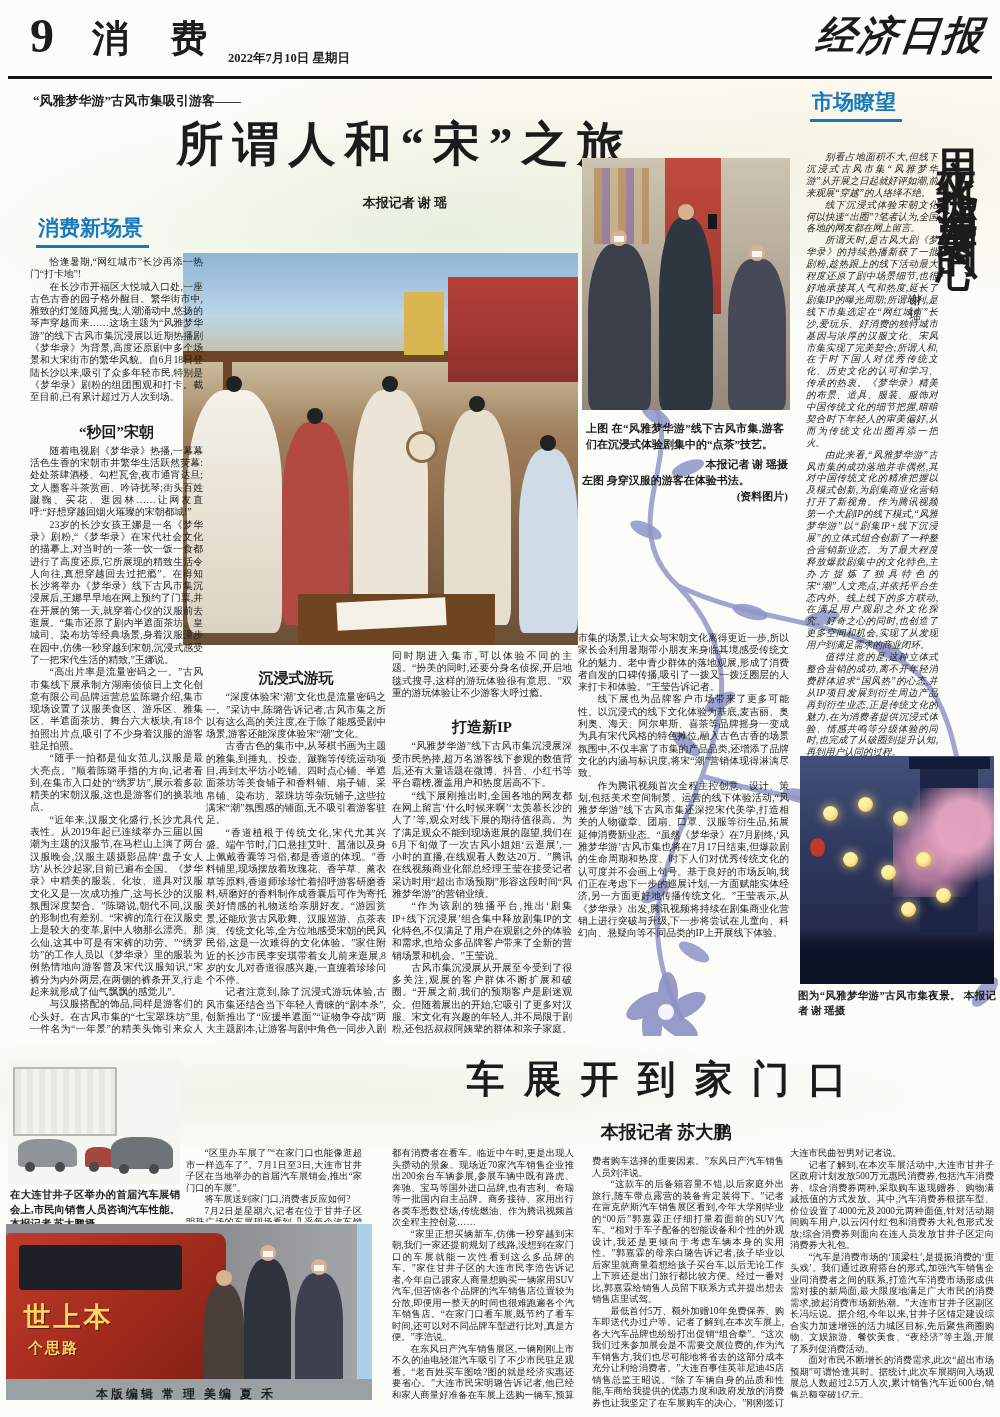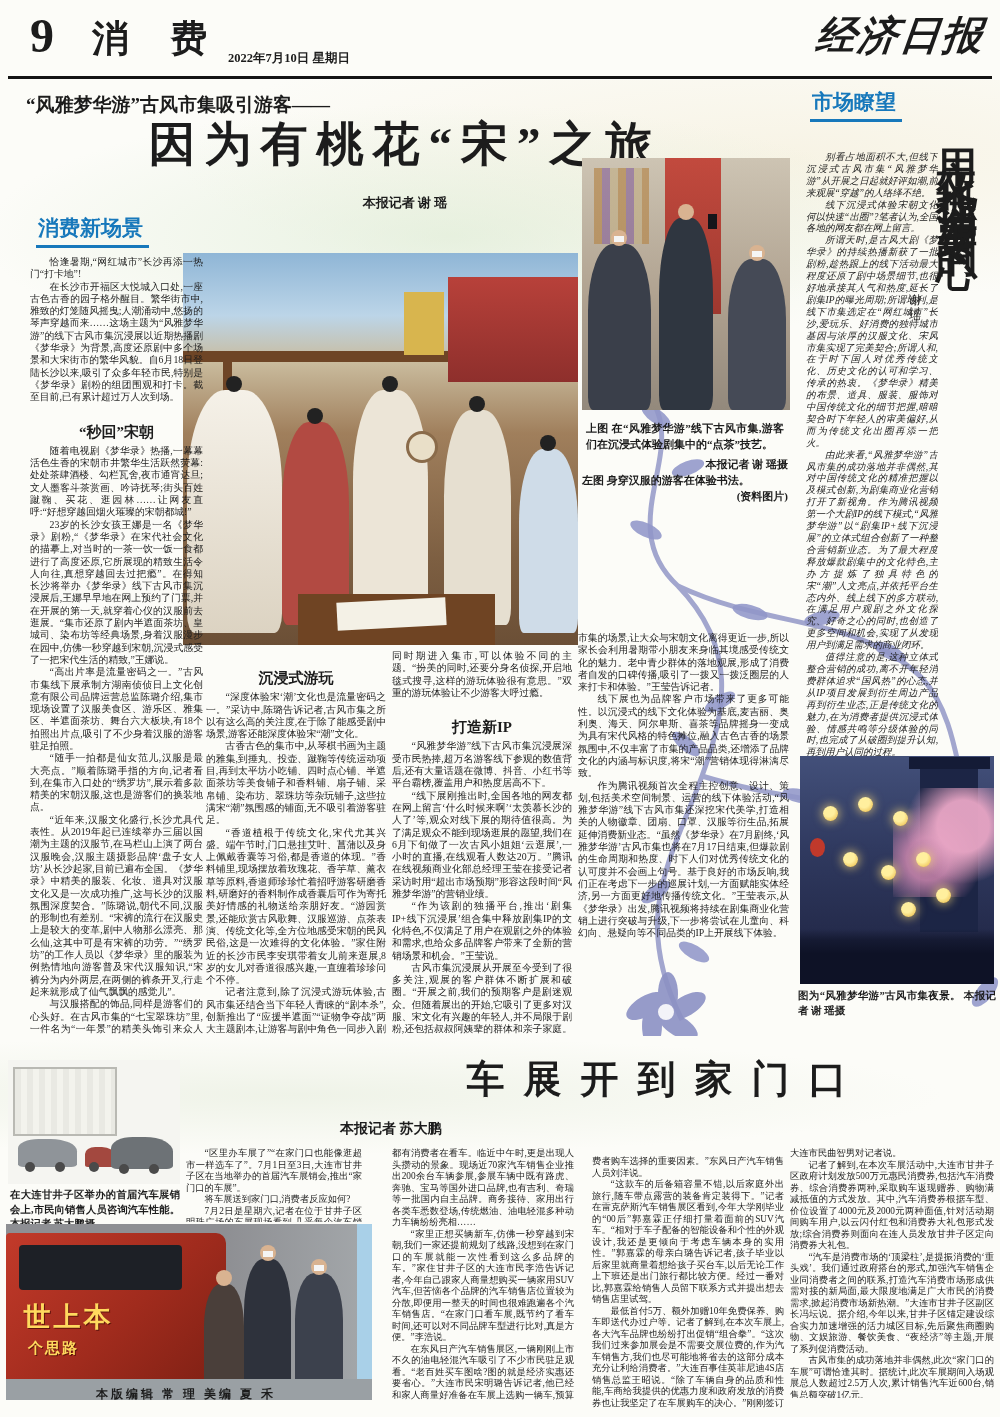--- a/index.html
+++ b/index.html
@@ -14,21 +14,21 @@
 
   
   .pagenum{left:30px;top:12px;font-size:48px;font-weight:900;line-height:1;}
   .sectionname{left:92px;top:20px;font-size:37px;font-weight:900;letter-spacing:16px;line-height:1;}
   .dateline{left:228px;top:50px;font-size:12.5px;font-weight:bold;}
   .paperlogo{right:16px;top:12px;font-size:40px;font-weight:900;font-style:italic;letter-spacing:2px;
              transform:skewX(-6deg);line-height:1.2;}
   .mastrule{left:8px;right:8px;top:76px;height:3px;background:#141414;}
 
   
-  .kicker{left:26px;top:92px;font-size:19px;font-weight:800;z-index:2;}
+  .kicker{left:33px;top:92px;font-size:13px;font-weight:800;z-index:2;}
   .mainheadline{left:20px;top:116px;width:770px;text-align:center;font-size:47px;font-weight:900;
                 letter-spacing:9px;z-index:2;line-height:1.2;}
   .mainbyline{left:20px;top:194px;width:770px;text-align:center;font-size:13px;font-weight:bold;z-index:2;}
   .bluetag{font-family:"Liberation Sans","DejaVu Sans",sans-serif;color:#1778bb;font-weight:bold;
            font-size:21px;border-bottom:3px solid #1778bb;padding:0 6px 3px 2px;z-index:2;}
   .tag1{left:36px;top:214px;}
   .tag2{left:810px;top:88px;}
 
   
   .col{z-index:2;font-size:9.8px;line-height:12.3px;text-align:justify;overflow:hidden;}
@@ -111,21 +111,21 @@
            font-family:"Liberation Sans","DejaVu Sans",sans-serif;letter-spacing:3px;text-shadow:1px 1px 0 #5e130b;}
   .slogan2{position:absolute;left:10%;top:70%;font-size:15px;font-weight:900;color:#ffd95e;
            font-family:"Liberation Sans","DejaVu Sans",sans-serif;letter-spacing:2px;text-shadow:1px 1px 0 #5e130b;}
   .ground{position:absolute;left:0;bottom:0;width:100%;height:12%;background:#9aa0a4;}
 
   .cap1{left:10px;top:1188px;width:170px;z-index:2;font-size:10.3px;font-weight:bold;line-height:14.5px;text-align:justify;}
 
   
   .bheadline{left:340px;top:1054px;width:652px;text-align:center;font-size:38px;font-weight:900;
              letter-spacing:19px;z-index:2;}
-  .bbyline{left:340px;top:1120px;width:652px;text-align:left;font-size:14px;font-weight:bold;z-index:2;}
+  .bbyline{left:340px;top:1120px;width:652px;text-align:center;font-size:18px;font-weight:bold;z-index:2;}
   .bcol{z-index:2;font-size:9.3px;line-height:11.5px;text-align:justify;overflow:hidden;}
   .bcol p{margin:0;text-indent:2em;}
   .bcol p.cont{text-indent:0;}
   .b1{left:186px;top:1148px;width:176px;height:74px;}
   .b2{left:392px;top:1148px;width:182px;height:252px;}
   .b3{left:592px;top:1156px;width:192px;height:252px;}
   .b4{left:790px;top:1148px;width:204px;height:250px;}
   .credits{left:96px;top:1386px;font-size:12px;font-weight:900;letter-spacing:3px;z-index:2;}
 
   .flowers{left:560px;top:372px;width:440px;height:664px;z-index:1;pointer-events:none;}
@@ -137,21 +137,21 @@
   <div class="abs tint1"></div>
   <div class="abs tint2"></div>
 
   <div class="abs pagenum">9</div>
   <div class="abs sectionname">消 费</div>
   <div class="abs dateline">2022年7月10日  星期日</div>
   <div class="abs paperlogo">经济日报</div>
   <div class="abs mastrule"></div>
 
   <div class="abs kicker">“风雅梦华游”古风市集吸引游客——</div>
-  <div class="abs mainheadline">因为有桃花“宋”之旅</div>
+  <div class="abs mainheadline">所谓人和“宋”之旅</div>
   <div class="abs mainbyline">本报记者  谢  瑶</div>
   <div class="abs bluetag tag1">消费新场景</div>
 
   <svg class="abs flowers" viewBox="0 0 440 664">
     <g fill="none" stroke="#8c91c4" stroke-width="5" opacity="0.8">
       <path d="M70 6 C 150 62, 44 146, 118 214 C 178 276, 166 338, 142 404 C 112 486, 70 544, 122 648"></path>
       <path d="M118 214 C 212 258, 296 242, 362 306"></path>
       <path d="M142 404 C 246 436, 326 424, 402 486"></path>
       <path d="M362 306 C 402 350, 396 420, 420 470"></path>
     </g>
@@ -330,36 +330,36 @@
       <div class="mask"></div>
     </div>
     <div class="pfig skin" style="right:8%;bottom:6%;width:13%;height:66%;background:#3c414d;">
       <div class="mask"></div>
     </div>
     <div class="pfig skin" style="right:35%;bottom:6%;width:11%;height:60%;background:#4a3f3a;"></div>
     <div class="ground"></div>
   </div>
 
   <div class="abs bcol b2">
-    <p class="cont">都有消费者在看车。临近中午时,更是出现人头攒动的景象。现场近70家汽车销售企业推出200余台车辆参展,参展车辆中既有路虎、奔驰、宝马等国外进口品牌,也有吉利、奇瑞等一批国内自主品牌。商务接待、家用出行各类车悉数登场,传统燃油、油电轻混多种动力车辆纷纷亮相……</p>
+    <p class="cont">都有消费者在看车。临近中午时,更是出现人头攒动的景象。现场近70家汽车销售企业推出200余台车辆参展,参展车辆中既有路虎、奔驰、宝马等国外进口品牌,也有吉利、奇瑞等一批国内自主品牌。商务接待、家用出行各类车悉数登场,传统燃油、作为腾讯视频首次全程主控创意……</p>
     <div>
         <p>“家里正想买辆新车,仿佛一秒穿越到宋朝,我们一家还提前规划了线路,没想到在家门口的车展就能一次性看到这么多品牌的车。”家住甘井子区的大连市民李浩告诉记者,今年自己跟家人商量想购买一辆家用SUV汽车,但苦恼各个品牌的汽车销售店位置较为分散,即便用一整天的时间也很难跑遍各个汽车销售店。“在家门口看车展,既节约了看车时间,还可以对不同品牌车型进行比对,真是方便。”李浩说。</p>
         <p>在东风日产汽车销售展区,一辆刚刚上市不久的油电轻混汽车吸引了不少市民驻足观看。“老百姓买车图啥?图的就是经济实惠还要省心。”大连市民宋明璐告诉记者,他已经和家人商量好准备在车展上选购一辆车,预算在15万元左右。“如今消费者购车不仅要考虑日常的养车维护成本,油电混合的产业发展趋势也是影响消</p>
       </div>
   </div>
   <div class="abs bcol b3">
     <p class="cont">费者购车选择的重要因素。”东风日产汽车销售人员刘洋说。</p>
     <div>
         <p>“这款车的后备箱容量不错,以后家庭外出旅行,随车带点露营的装备肯定装得下。”记者在雷克萨斯汽车销售展区看到,今年大学刚毕业的“00后”郭嘉霖正仔细打量着面前的SUV汽车。“相对于车子配备的智能设备和个性的外观设计,我还是更倾向于考虑车辆本身的实用性。”郭嘉霖的母亲白璐告诉记者,孩子毕业以后家里就商量着想给孩子买台车,以后无论工作上下班还是出门旅行都比较方便。经过一番对比,郭嘉霖给销售人员留下联系方式并提出想去销售店里试驾。</p>
         <p>最低首付5万、额外加赠10年免费保养、购车即送代办过户等。记者了解到,在本次车展上,各大汽车品牌也纷纷打出促销“组合拳”。“这次我们过来参加展会是不需要交展位费的,作为汽车销售方,我们也尽可能地将省去的这部分成本充分让利给消费者。”大连百事佳英菲尼迪4S店销售总监王昭说。“除了车辆自身的品质和性能,车商给我提供的优惠力度和政府发放的消费券也让我坚定了在车展购车的决心。”刚刚签订购车合同的</p>
       </div>
   </div>
   <div class="abs bcol b4">
     <p class="cont">大连市民曲智男对记者说。</p>
     <div>
         <p>记者了解到,在本次车展活动中,大连市甘井子区政府计划发放500万元惠民消费券,包括汽车消费券、综合消费券两种,采取购车返现赠券、购物满减抵值的方式发放。其中,汽车消费券根据车型、价位设置了4000元及2000元两种面值,针对活动期间购车用户,以云闪付红包和消费券大礼包形式发放;综合消费券则面向在连人员发放甘井子区定向消费券大礼包。</p>
         <p>“汽车是消费市场的‘顶梁柱’,是提振消费的‘重头戏’。我们通过政府搭台的形式,加强汽车销售企业同消费者之间的联系,打造汽车消费市场形成供需对接的新局面,最大限度地满足广大市民的消费需求,掀起消费市场新热潮。”大连市甘井子区副区长冯坛说。据介绍,今年以来,甘井子区锚定建设综合实力加速增强的活力城区目标,先后聚焦商圈购物、文娱旅游、餐饮美食、“夜经济”等主题,开展了系列促消费活动。</p>
-        <p>古风市集的成功落地并非偶然,此次“家门口的车展”可谓恰逢其时。据统计,此次车展期间入场观展总人数超过2.5万人次,累计销售汽车近600台,销售总额突破1亿元。</p>
+        <p>面对市民不断增长的消费需求,此次“超出市场预期”可谓恰逢其时。据统计,此次车展期间入场观展总人数超过2.5万人次,累计销售汽车近600台,销售总额突破1亿元。</p>
       </div>
   </div>
 
   <div class="abs credits">本版编辑  常  理  美编  夏  禾</div>
 </div>
 
 </body></html>

